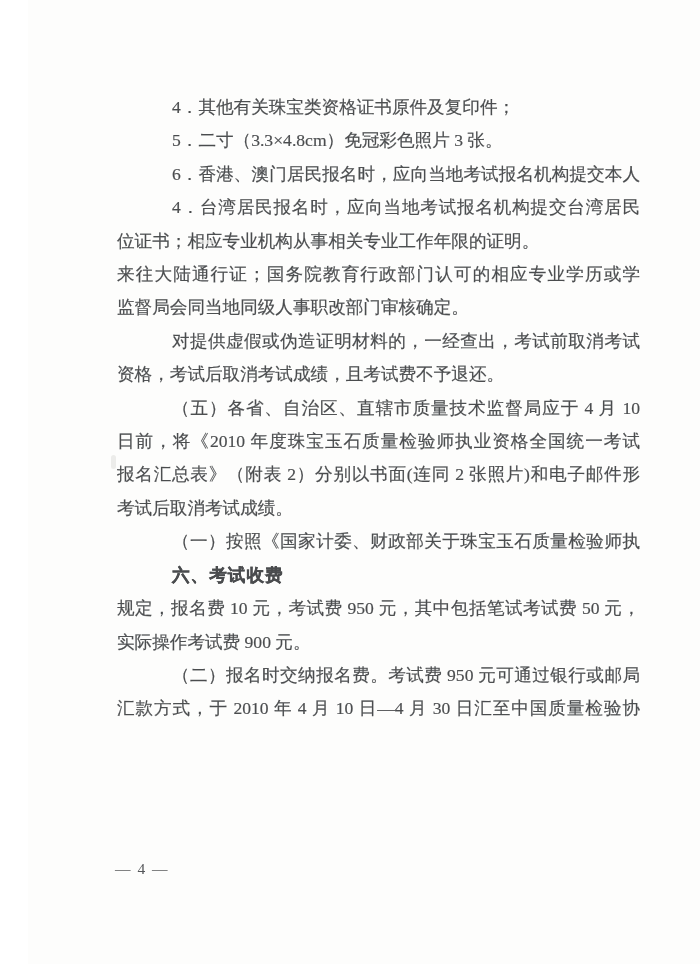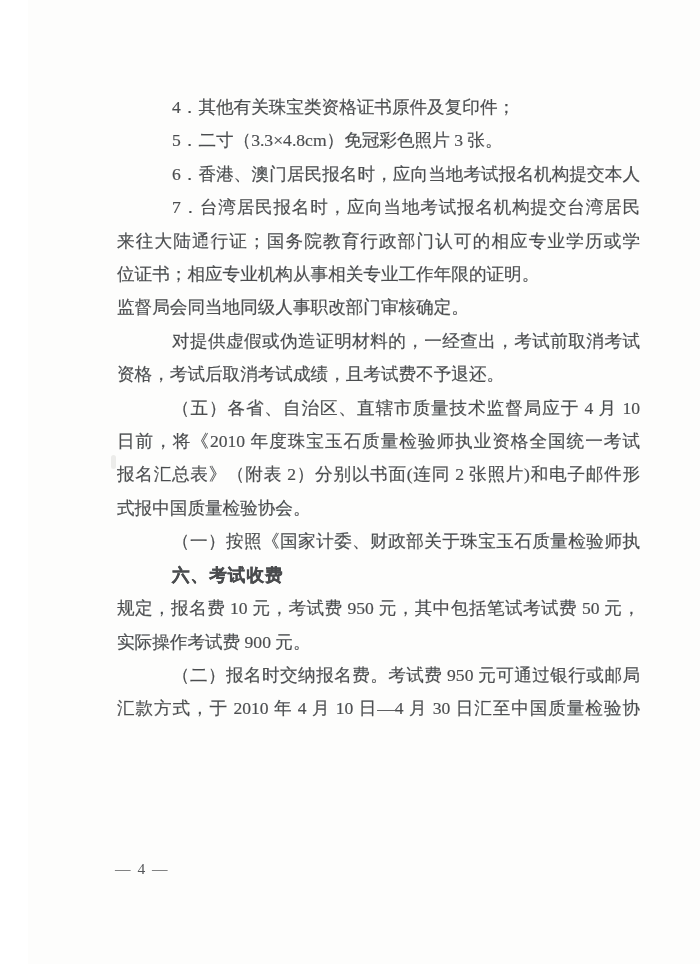--- a/index.html
+++ b/index.html
@@ -45,30 +45,30 @@
   .a2 { left:172px; top:240px; width:14px; height:4px; background:#ededeb; opacity:.7; border-radius:2px; }
 </style>
 </head>
 <body>
 
 <div class="page">
   <div class="content">
     <div class="ln ind">4．其他有关珠宝类资格证书原件及复印件；</div>
     <div class="ln ind">5．二寸（3.3×4.8cm）免冠彩色照片 3 张。</div>
     <div class="ln ind fill">6．香港、澳门居民报名时，应向当地考试报名机构提交本人</div>
-    <div class="ln ind fill">7．台湾居民报名时，应向当地考试报名机构提交台湾居民</div>
+    <div class="ln ind fill">4．台湾居民报名时，应向当地考试报名机构提交台湾居民</div>
+    <div class="ln">位证书；相应专业机构从事相关专业工作年限的证明。</div>
     <div class="ln fill">来往大陆通行证；国务院教育行政部门认可的相应专业学历或学</div>
-    <div class="ln">位证书；相应专业机构从事相关专业工作年限的证明。</div>
     <div class="ln">监督局会同当地同级人事职改部门审核确定。</div>
     <div class="ln ind fill">对提供虚假或伪造证明材料的，一经查出，考试前取消考试</div>
     <div class="ln">资格，考试后取消考试成绩，且考试费不予退还。</div>
     <div class="ln ind fill">（五）各省、自治区、直辖市质量技术监督局应于 4 月 10</div>
     <div class="ln fill">日前，将《2010 年度珠宝玉石质量检验师执业资格全国统一考试</div>
     <div class="ln fill">报名汇总表》（附表 2）分别以书面(连同 2 张照片)和电子邮件形</div>
-    <div class="ln">式报中国质量检验协会。</div>
+    <div class="ln">考试后取消考试成绩。</div>
     <div class="ln ind fill">（一）按照《国家计委、财政部关于珠宝玉石质量检验师执</div>
     <div class="ln ind hd">六、考试收费</div>
     <div class="ln fill">规定，报名费 10 元，考试费 950 元，其中包括笔试考试费 50 元，</div>
     <div class="ln">实际操作考试费 900 元。</div>
     <div class="ln ind fill">（二）报名时交纳报名费。考试费 950 元可通过银行或邮局</div>
     <div class="ln fill">汇款方式，于 2010 年 4 月 10 日—4 月 30 日汇至中国质量检验协</div>
   </div>
 
   <div class="footer">— 4 —</div>
 

